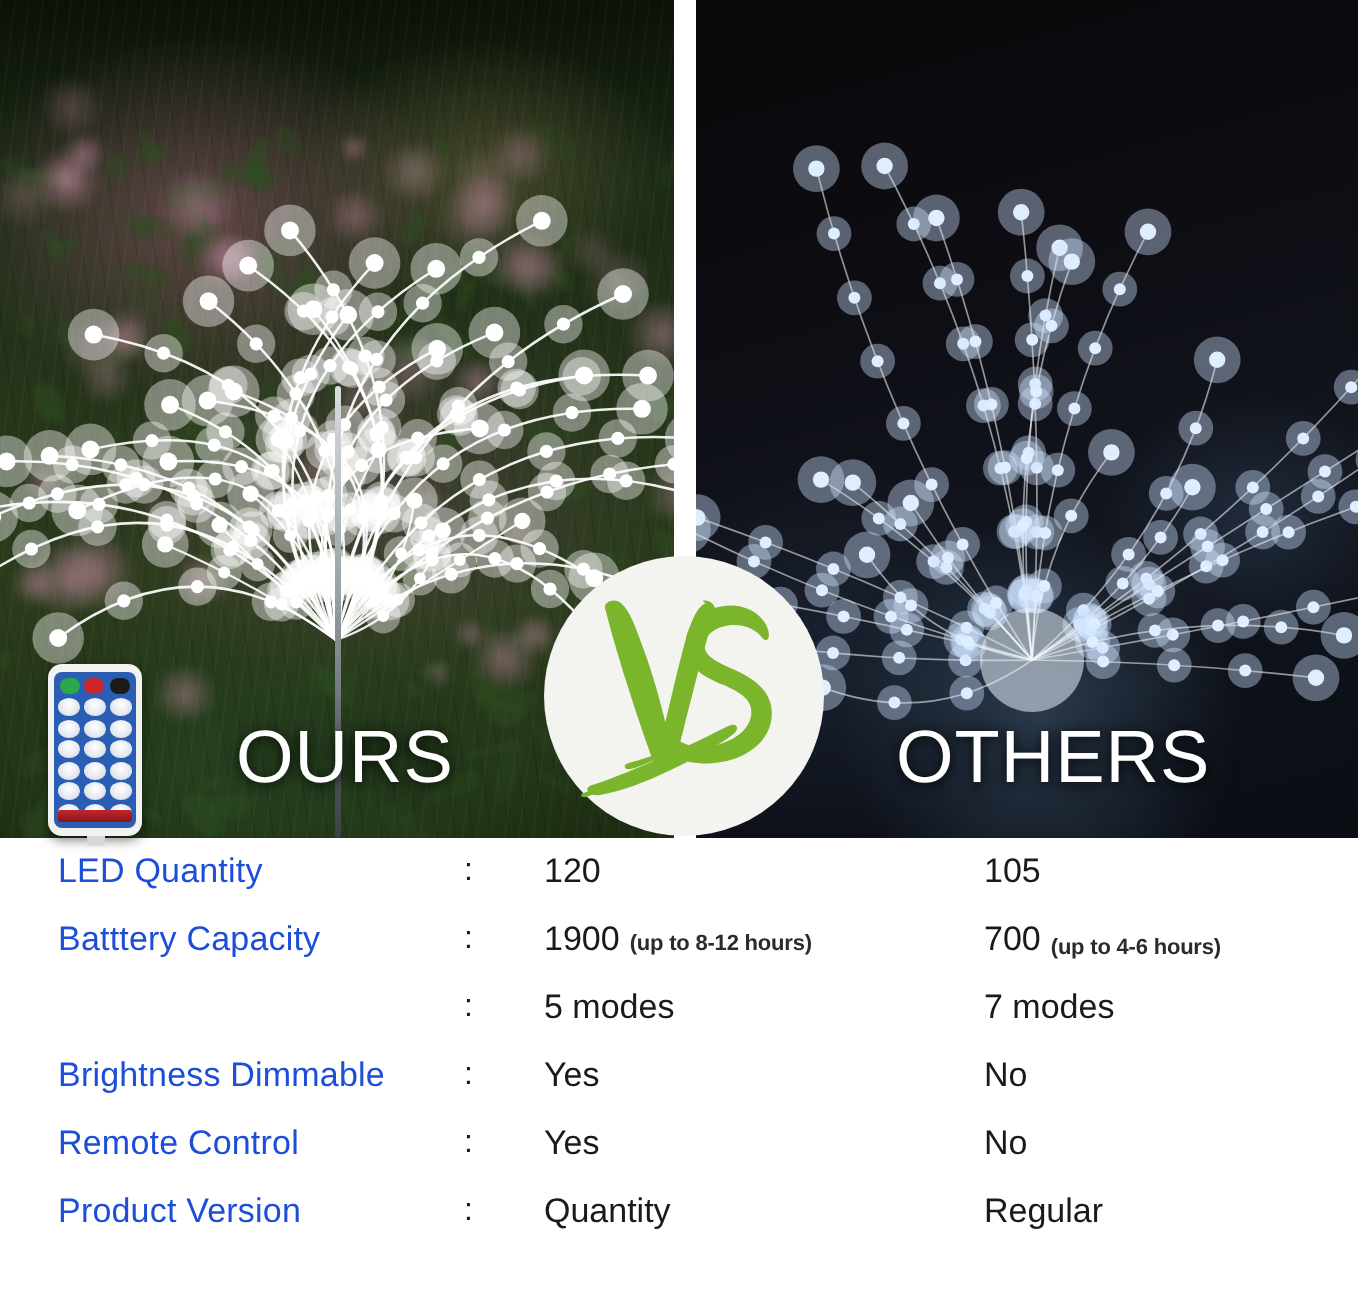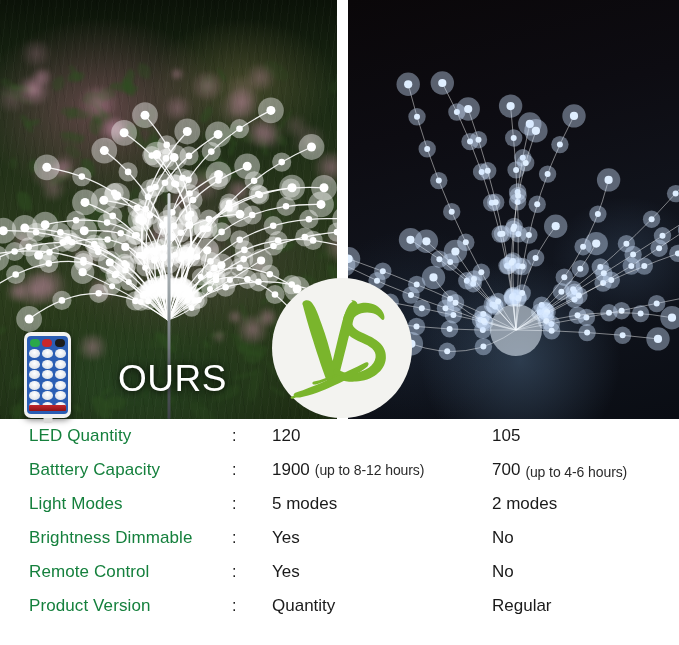--- a/index.html
+++ b/index.html
@@ -125,35 +125,35 @@
   
   .specs {
     position:absolute; left:0; top:419px; width:679px; height:226px;
     background:#ffffff;
   }
   .spec-row {
     position:relative; height:34px; display:flex; align-items:center;
   }
   .spec-label {
     position:absolute; left:29px;
-    color:#15803d;
+    color:#1d4ed8;
     font-size:17px; font-weight:400; letter-spacing:.1px;
     white-space:nowrap;
   }
   .spec-colon {
     position:absolute; left:232px;
     color:#1a1a1a; font-size:16px;
   }
   .spec-ours, .spec-others {
     position:absolute; display:flex; align-items:baseline; gap:5px;
     color:#1a1a1a; font-size:17px; white-space:nowrap;
   }
   .spec-ours   { left:272px; }
   .spec-others { left:492px;align-items:flex-end; }
-  .spec-note { font-size:14px; color:#2b2b2b; letter-spacing:-.1px; }
+  .spec-note { font-size:11px; color:#2b2b2b; letter-spacing:-.1px;font-weight:bold; }
 </style>
 </head>
 <body>
 
 <div class="page">
 
   <div class="compare">
 
     <div class="photo photo-left">
       <div class="bg-garden"></div>
@@ -1193,20 +1193,21 @@
           <b></b>
             <b></b>
             <b></b>
         </div>
         <div class="rbar"></div>
       </div>
       <div class="remote-foot"></div>
     </div>
 
     <div class="label label-ours">OURS</div>
+    <div class="label label-others">OTHERS</div>
 
     <div class="vs-badge">
       <svg viewBox="0 0 120 120">
         <g fill="#7ab52c">
 
           <path d="M18 14 C16 10 22 7 26 10 C31 14 34 23 38 34 C43 47 47 62 50 74
                    C53 62 56 48 59 37 C62 25 65 16 69 12 C73 8 78 11 76 17
                    C73 27 69 41 65 57 C61 72 58 86 55 95 C53 101 47 102 44 96
                    C40 86 34 68 29 52 C24 36 20 22 18 14 Z"></path>
           <path d="M20 11 C23 9 28 12 30 18 C27 16 23 13 20 11 Z"></path>
@@ -1248,27 +1249,26 @@
           <div class="spec-ours">
             <span>1900</span>
             <span class="spec-note">(up to 8-12 hours)</span>
           </div>
           <div class="spec-others">
             <span>700</span>
             <span class="spec-note">(up to 4-6 hours)</span>
           </div>
         </div>
         <div class="spec-row">
-          <div class="spec-label">Light Modes</div>
           <div class="spec-colon">:</div>
           <div class="spec-ours">
             <span>5 modes</span>
           </div>
           <div class="spec-others">
-            <span>2 modes</span>
+            <span>7 modes</span>
           </div>
         </div>
         <div class="spec-row">
           <div class="spec-label">Brightness Dimmable</div>
           <div class="spec-colon">:</div>
           <div class="spec-ours">
             <span>Yes</span>
           </div>
           <div class="spec-others">
             <span>No</span>

